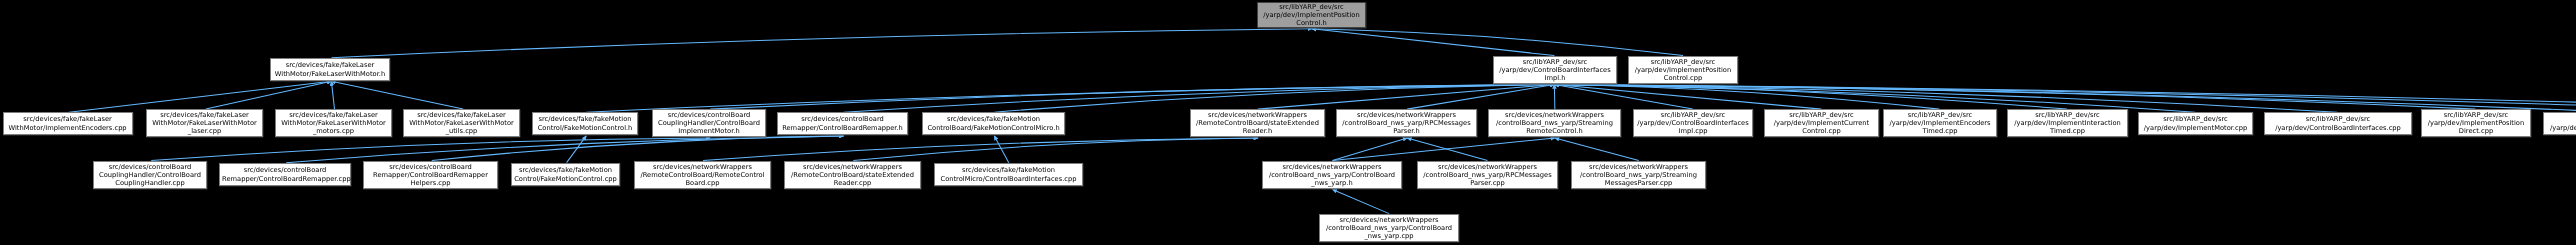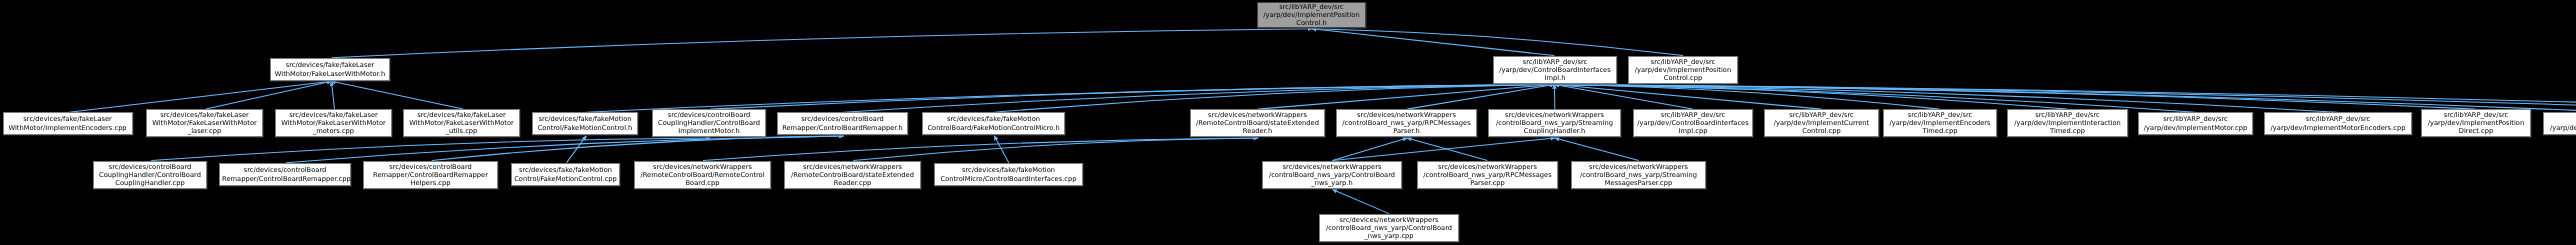--- a/index.html
+++ b/index.html
@@ -146,21 +146,21 @@
         <span>Reader.h</span>
       </div>
       <div class="node" style="left: 1336px; top: 109px; width: 141px; height: 28px;">
         <span>src/devices/networkWrappers</span>
         <span>/controlBoard_nws_yarp/RPCMessages</span>
         <span>Parser.h</span>
       </div>
       <div class="node" style="left: 1488px; top: 109px; width: 133px; height: 28px;">
         <span>src/devices/networkWrappers</span>
         <span>/controlBoard_nws_yarp/Streaming</span>
-        <span>CouplingHandler.h</span>
+        <span>RemoteControl.h</span>
       </div>
       <div class="node" style="left: 1633px; top: 109px; width: 120px; height: 28px;">
         <span>src/libYARP_dev/src</span>
         <span>/yarp/dev/ControlBoardInterfaces</span>
         <span>Impl.cpp</span>
       </div>
       <div class="node" style="left: 1764px; top: 109px; width: 115px; height: 28px;">
         <span>src/libYARP_dev/src</span>
         <span>/yarp/dev/ImplementCurrent</span>
         <span>Control.cpp</span>
@@ -174,21 +174,21 @@
         <span>src/libYARP_dev/src</span>
         <span>/yarp/dev/ImplementInteraction</span>
         <span>Timed.cpp</span>
       </div>
       <div class="node" style="left: 2138px; top: 112px; width: 115px; height: 23px;">
         <span>src/libYARP_dev/src</span>
         <span>/yarp/dev/ImplementMotor.cpp</span>
       </div>
       <div class="node" style="left: 2264px; top: 112px; width: 148px; height: 23px;">
         <span>src/libYARP_dev/src</span>
-        <span>/yarp/dev/ImplementMotorEncoders.cpp</span>
+        <span>/yarp/dev/ControlBoardInterfaces.cpp</span>
       </div>
       <div class="node" style="left: 2421px; top: 109px; width: 110px; height: 28px;">
         <span>src/libYARP_dev/src</span>
         <span>/yarp/dev/ImplementPosition</span>
         <span>Direct.cpp</span>
       </div>
       <div class="node" style="left: 2543px; top: 112px; width: 155px; height: 23px;">
         <span>src/libYARP_dev/src</span>
         <span>/yarp/dev/ImplementRemoteVariables.cpp</span>
       </div>

